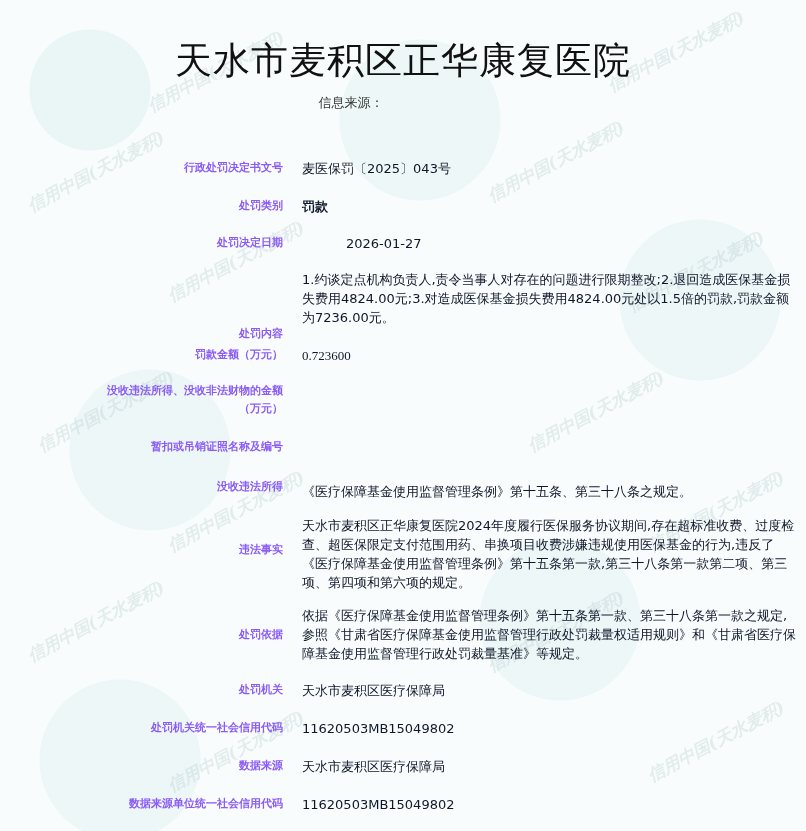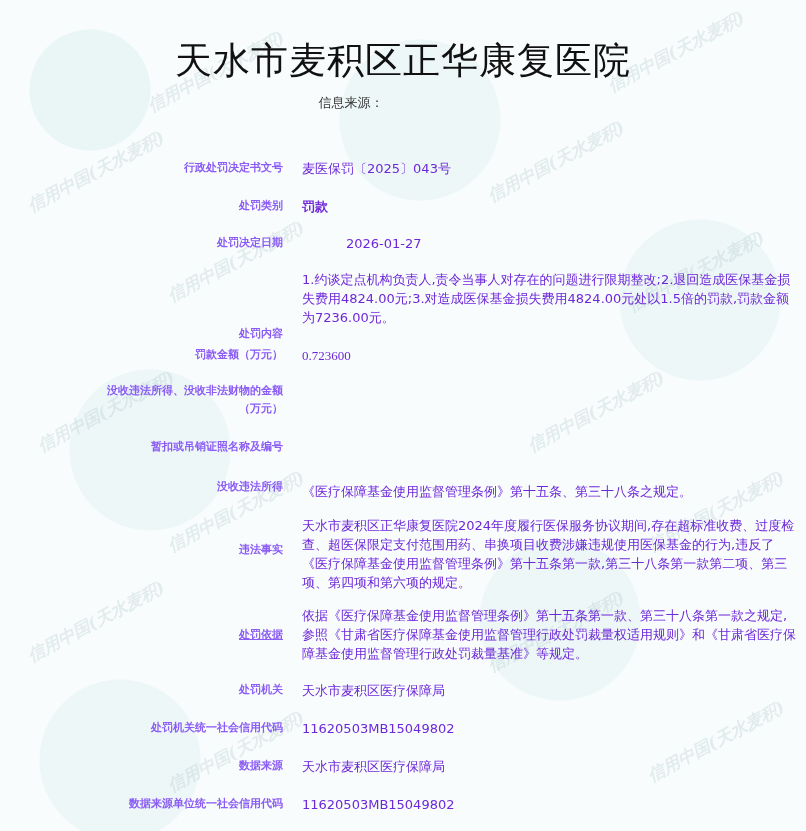--- a/index.html
+++ b/index.html
@@ -36,21 +36,21 @@
       position: absolute; left: 0; width: 702px; top: 94px; text-align: center;
       font-size: 13px; color: #333;
     }
     .row { position: absolute; left: 0; width: 806px; }
     .label {
       position: absolute; right: 523px; width: 280px; text-align: right;
       font-weight: bold; font-size: 11px; color: #8b5cf6; line-height: 20px;
     }
     .value {
       position: absolute; left: 302px; width: 498px;
-      font-size: 13px; color: #6d28d9; line-height: 19px;
+      font-size: 13px; color: #0f172a; line-height: 19px;
     }
   </style>
 </head>
 <body>
 
 <div class="bg"></div>
 
 <div class="wm" style="left:140px;top:60px;">信用中国(天水麦积)</div>
 <div class="wm" style="left:600px;top:40px;">信用中国(天水麦积)</div>
 <div class="wm" style="left:20px;top:160px;">信用中国(天水麦积)</div>
@@ -112,21 +112,21 @@
     <div class="label">没收违法所得</div>
     <div class="value" style="top:5px;">《医疗保障基金使用监督管理条例》第十五条、第三十八条之规定。</div>
   </div>
 
   <div class="row" style="top:516px;">
     <div class="label" style="top:24px;">违法事实</div>
     <div class="value">天水市麦积区正华康复医院2024年度履行医保服务协议期间,存在超标准收费、过度检查、超医保限定支付范围用药、串换项目收费涉嫌违规使用医保基金的行为,违反了《医疗保障基金使用监督管理条例》第十五条第一款,第三十八条第一款第二项、第三项、第四项和第六项的规定。</div>
   </div>
 
   <div class="row" style="top:606px;">
-    <div class="label" style="top:19px;text-decoration:underline;">处罚依据</div>
+    <div class="label" style="top:19px;">处罚依据</div>
     <div class="value">依据《医疗保障基金使用监督管理条例》第十五条第一款、第三十八条第一款之规定,参照《甘肃省医疗保障基金使用监督管理行政处罚裁量权适用规则》和《甘肃省医疗保障基金使用监督管理行政处罚裁量基准》等规定。</div>
   </div>
 
   <div class="row" style="top:680px;">
     <div class="label">处罚机关</div>
     <div class="value" style="top:1px;">天水市麦积区医疗保障局</div>
   </div>
 
   <div class="row" style="top:718px;">
     <div class="label">处罚机关统一社会信用代码</div>

